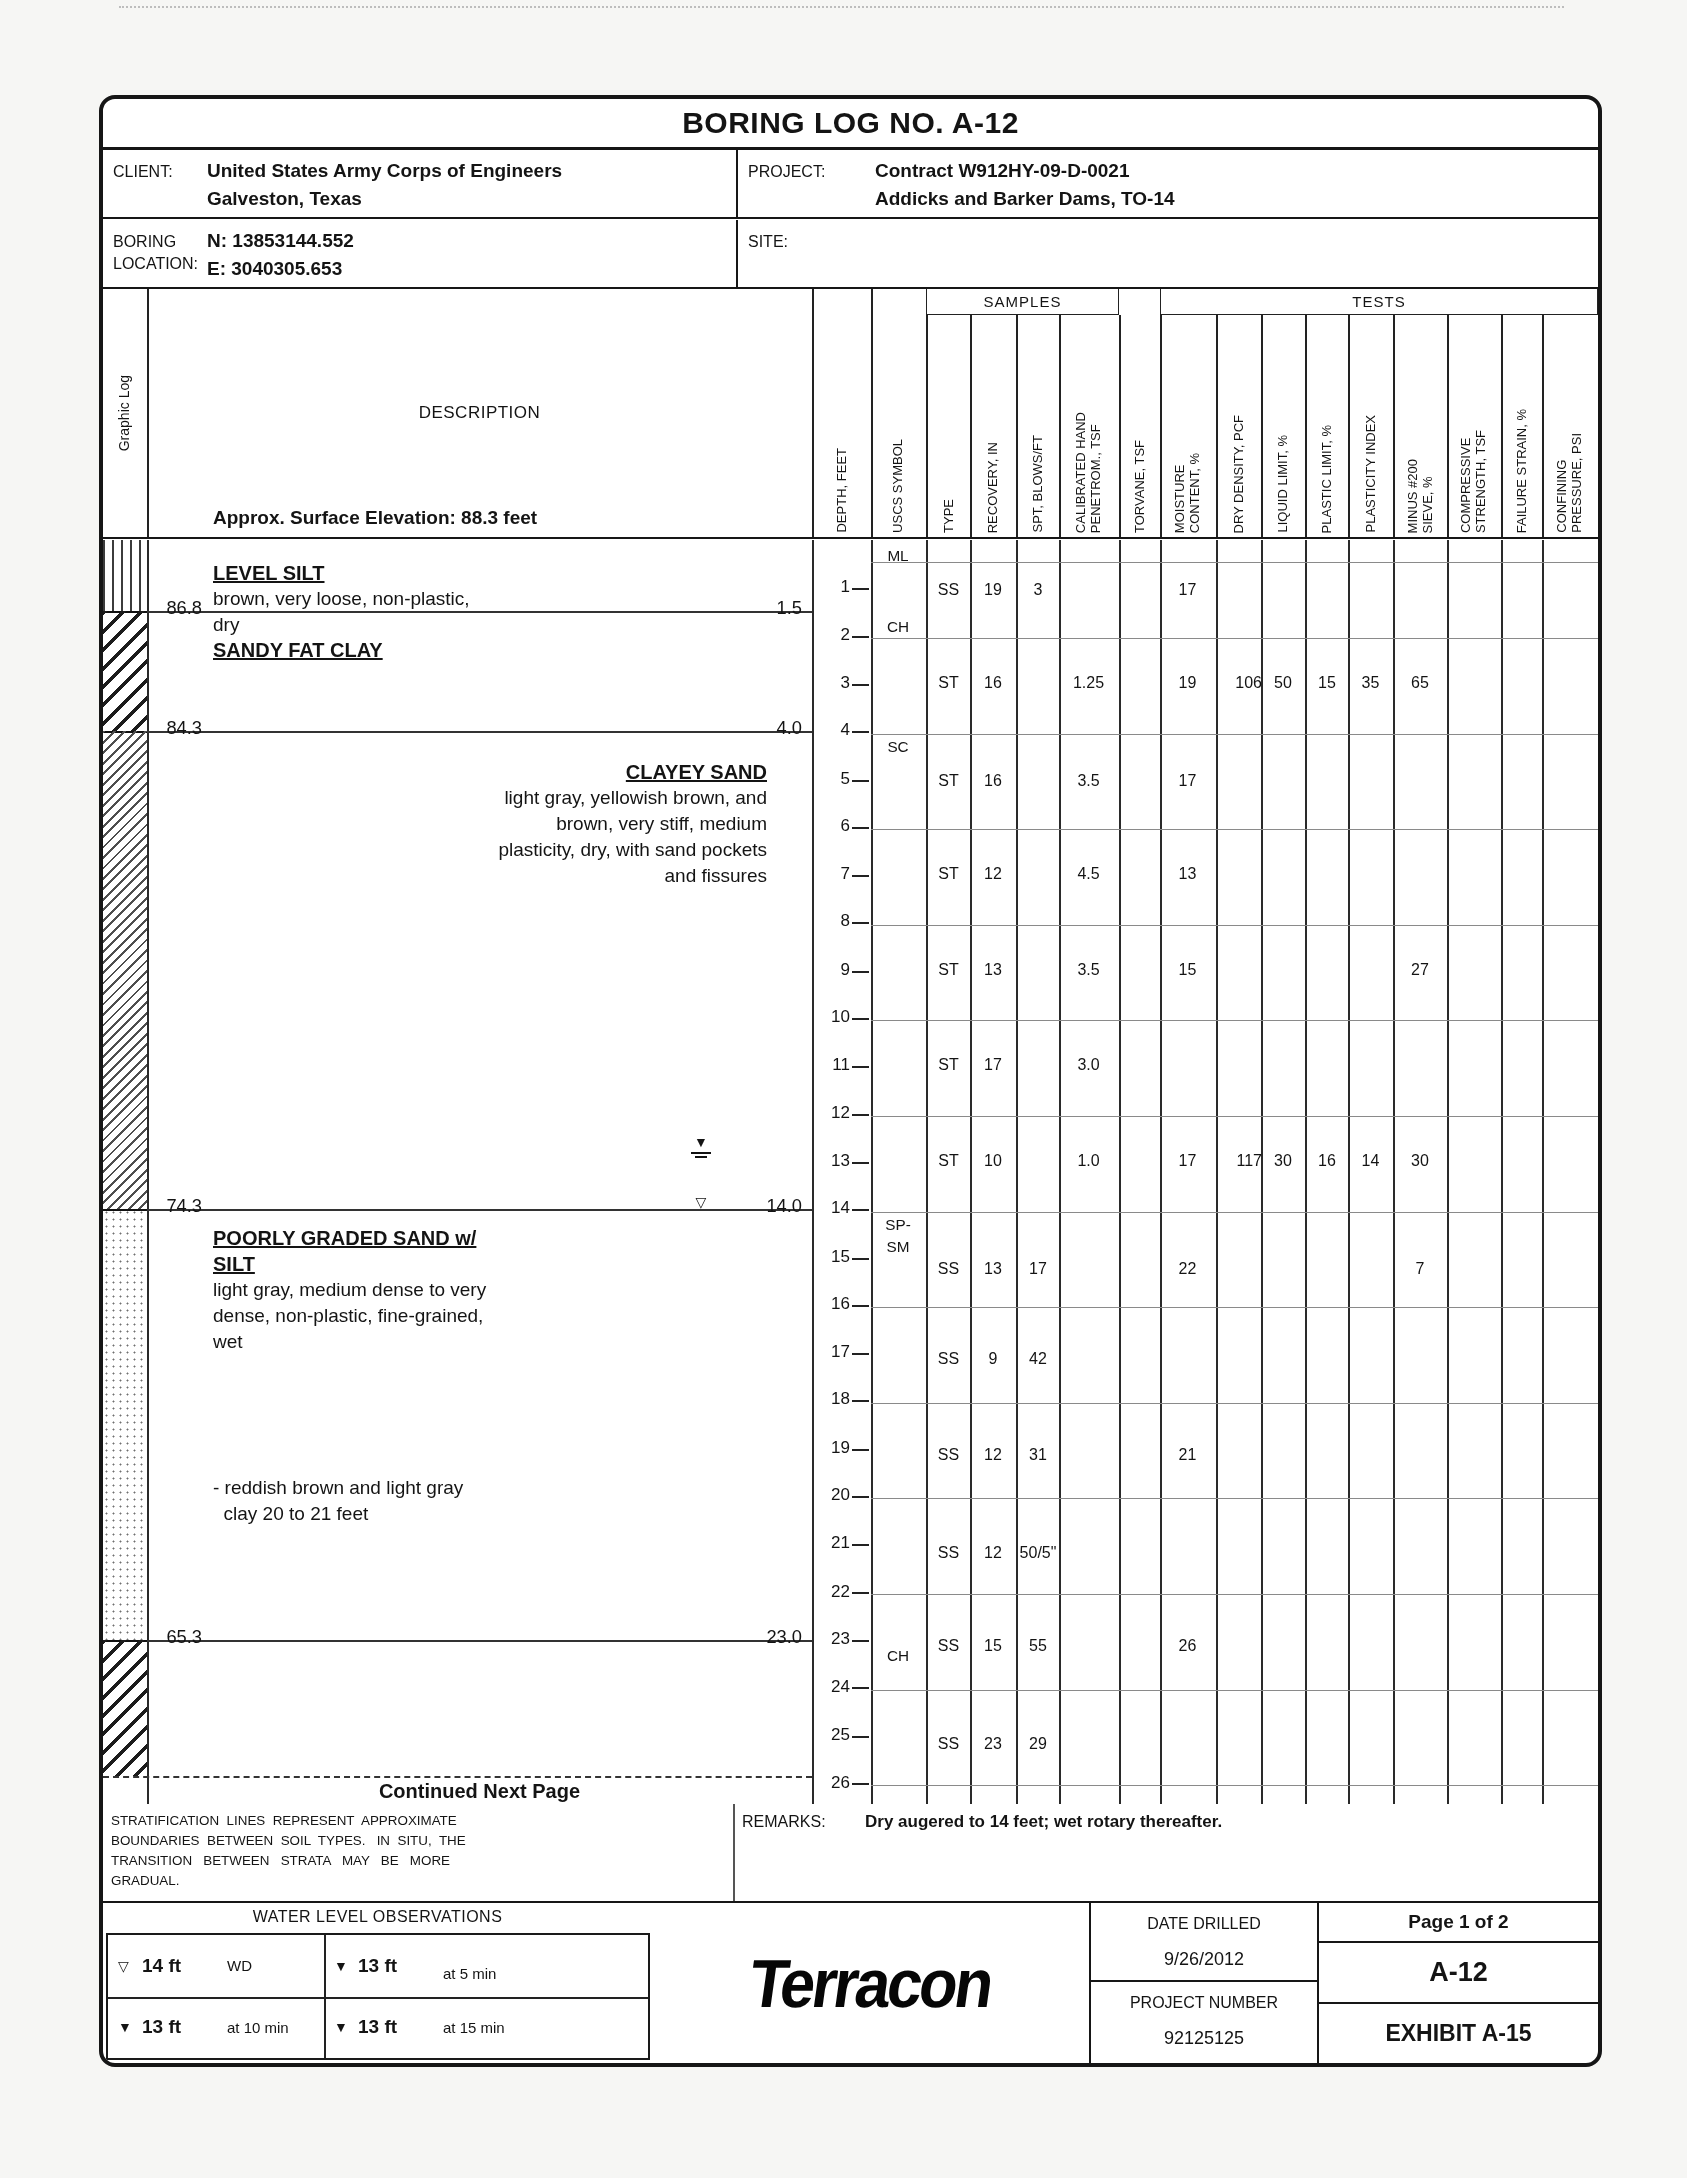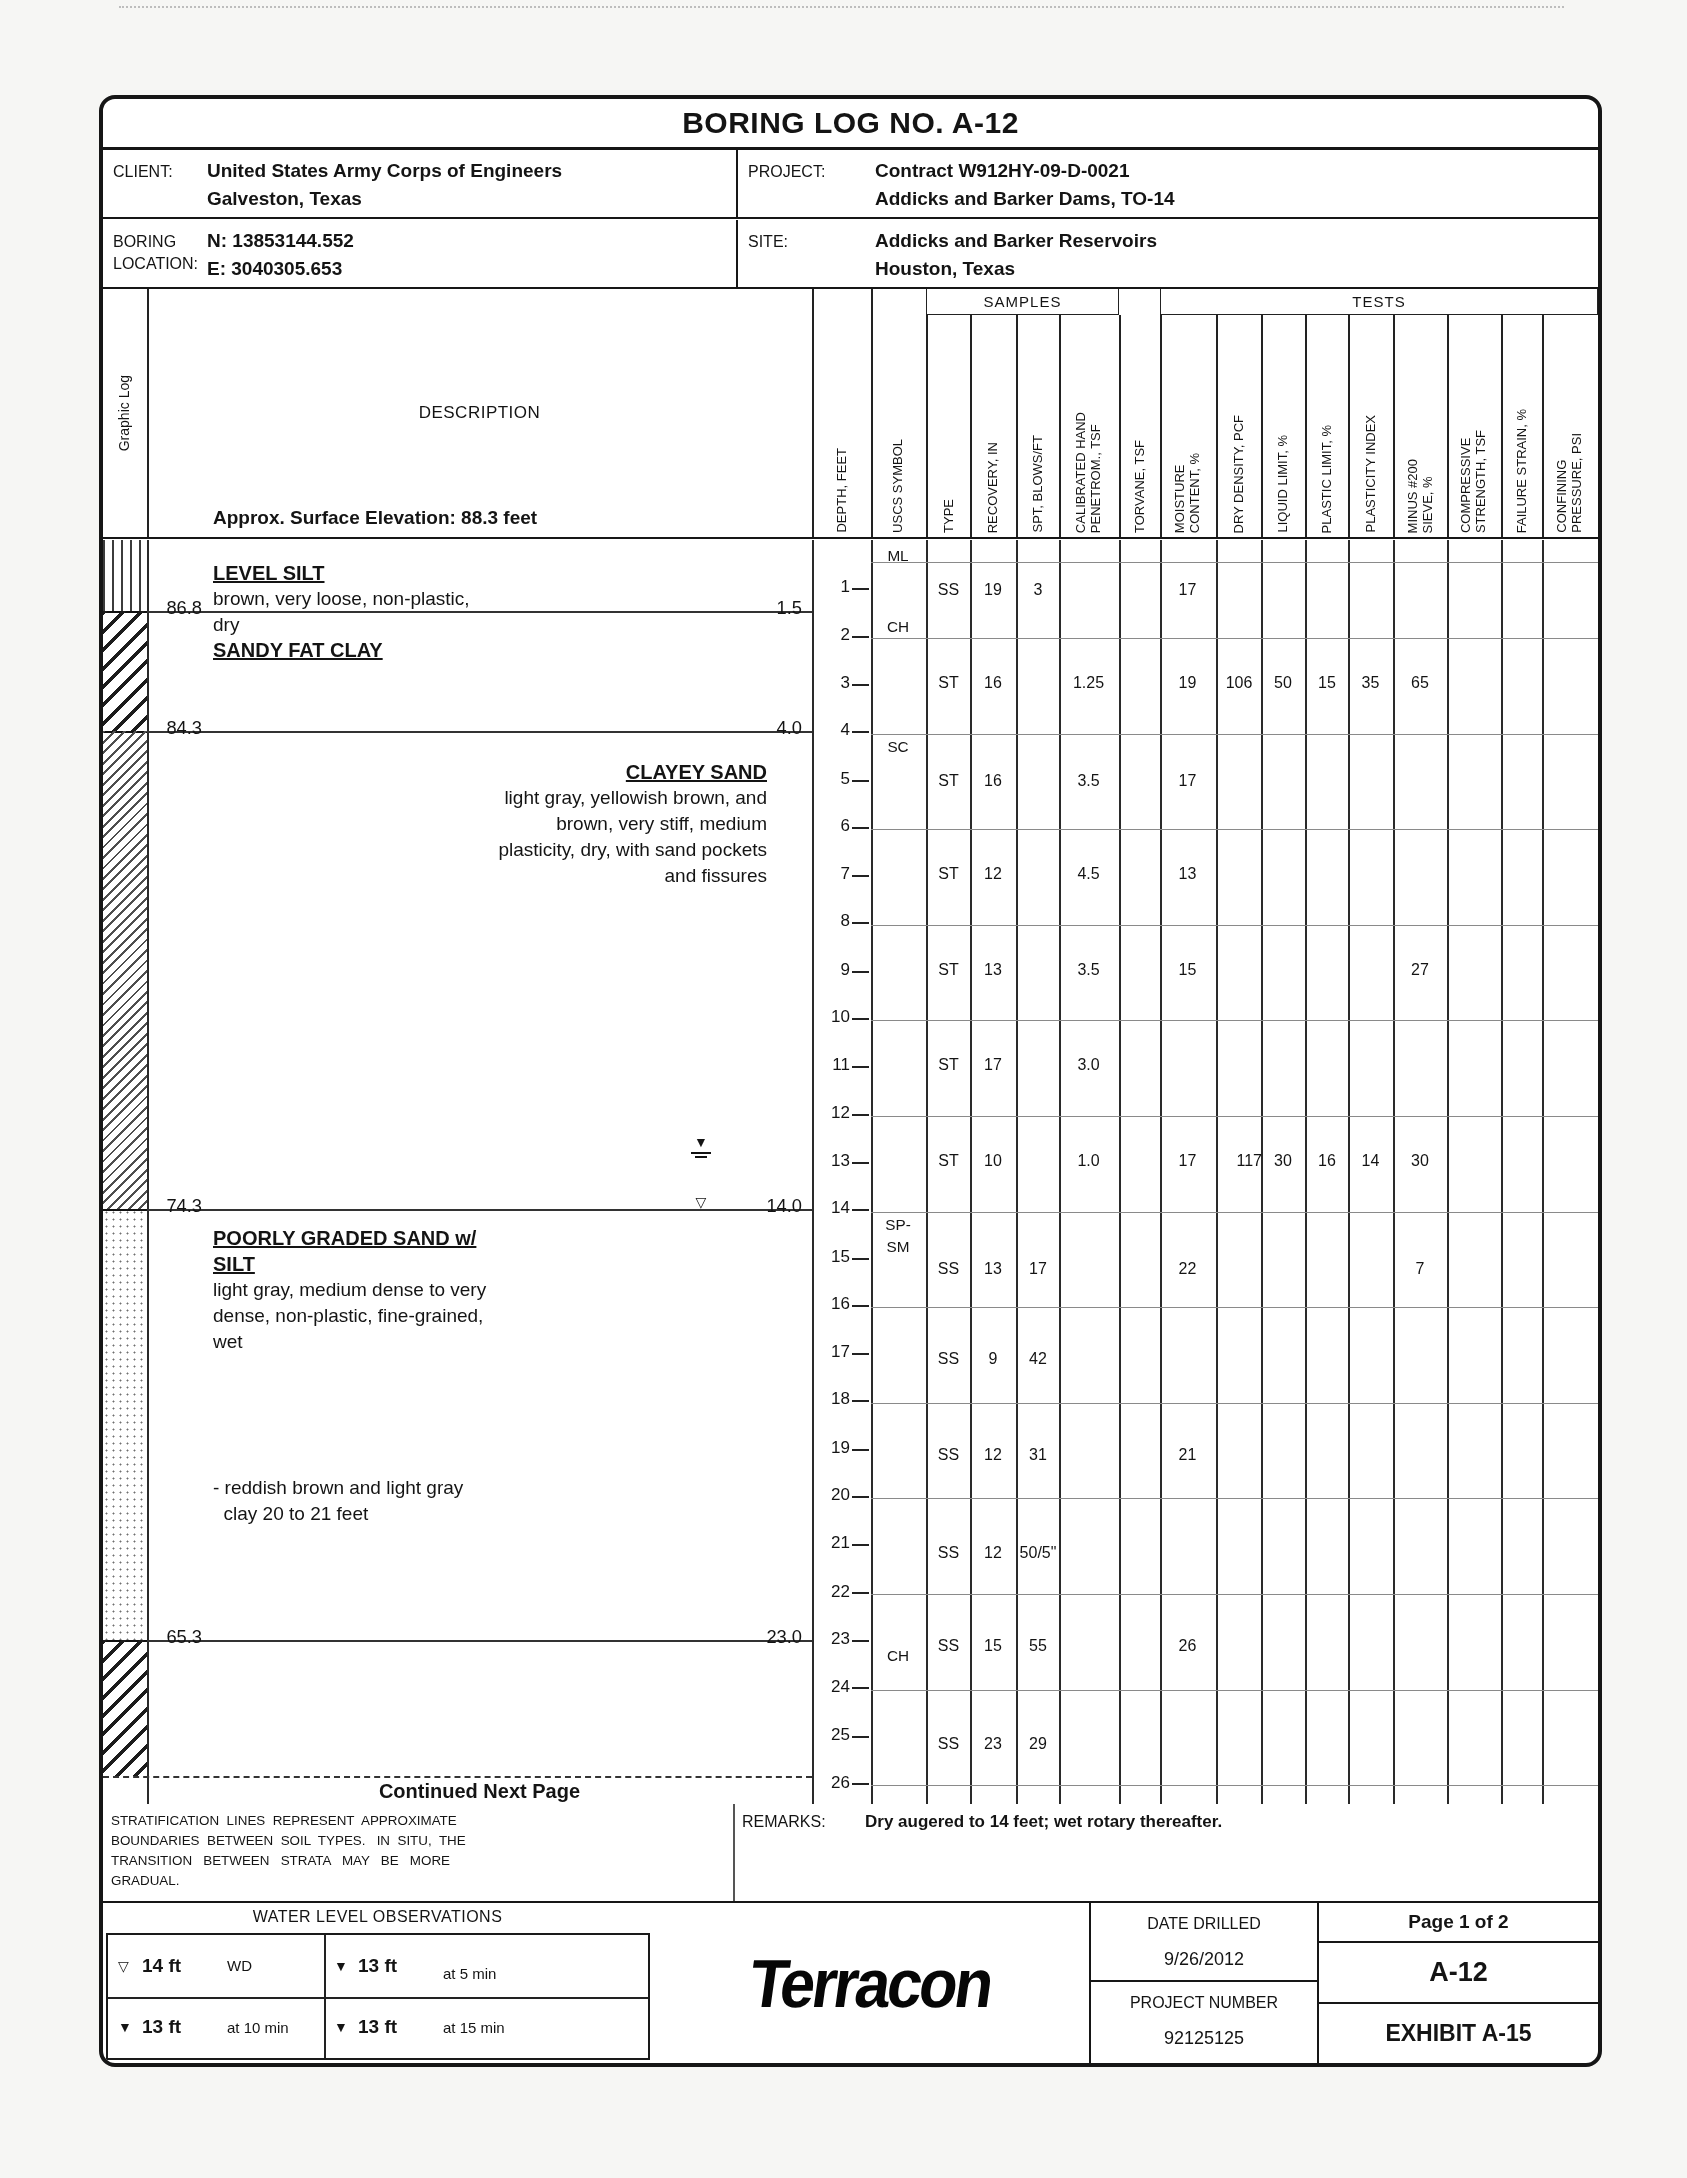--- a/index.html
+++ b/index.html
@@ -86,24 +86,20 @@
     <div class="hcell l">
       <div class="hlabel">BORING
 LOCATION:</div>
       <div class="hval">
         <div>N: 13853144.552</div>
         <div>E: 3040305.653</div>
       </div>
     </div>
     <div class="hcell r">
       <div class="hlabel">SITE:</div>
-      <div class="hval">
-        <div>Addicks and Barker Reservoirs</div>
-        <div>Houston, Texas</div>
-      </div>
     </div>
   </div>
 
   <div id="log-head">
     <div id="graphic-log-wrap">
       <div class="rot">Graphic Log</div>
     </div>
     <div id="desc-header">DESCRIPTION</div>
     <div id="surface-elev">Approx. Surface Elevation:  88.3 feet</div>
     <div id="samples-band" class="band">SAMPLES</div>
@@ -316,21 +312,21 @@
       <div style="position: absolute; left: 707px; width: 40px; top: 1233px; text-align: right; font-size: 17px;">26</div>
       <div style="position: absolute; left: 749px; width: 17px; top: 1243px; height: 1.5px; background: rgb(34, 34, 34);"></div>
       <div style="position: absolute; left: 823px; width: 45px; top: 41px; text-align: center; font-size: 16px;">SS</div>
       <div style="position: absolute; left: 867px; width: 46px; top: 41px; text-align: center; font-size: 16px;">19</div>
       <div style="position: absolute; left: 913px; width: 44px; top: 41px; text-align: center; font-size: 16px;">3</div>
       <div style="position: absolute; left: 1057px; width: 55px; top: 41px; text-align: center; font-size: 16px;">17</div>
       <div style="position: absolute; left: 823px; width: 45px; top: 134px; text-align: center; font-size: 16px;">ST</div>
       <div style="position: absolute; left: 867px; width: 46px; top: 134px; text-align: center; font-size: 16px;">16</div>
       <div style="position: absolute; left: 956px; width: 59px; top: 134px; text-align: center; font-size: 16px;">1.25</div>
       <div style="position: absolute; left: 1057px; width: 55px; top: 134px; text-align: center; font-size: 16px;">19</div>
-      <div style="position: absolute; left: 1113px; width: 46px; top: 134px; text-align: center; font-size: 16px;">106</div>
+      <div style="position: absolute; left: 1113px; width: 46px; top: 134px; text-align: right; font-size: 16px;">106</div>
       <div style="position: absolute; left: 1158px; width: 44px; top: 134px; text-align: center; font-size: 16px;">50</div>
       <div style="position: absolute; left: 1202px; width: 44px; top: 134px; text-align: center; font-size: 16px;">15</div>
       <div style="position: absolute; left: 1245px; width: 45px; top: 134px; text-align: center; font-size: 16px;">35</div>
       <div style="position: absolute; left: 1290px; width: 54px; top: 134px; text-align: center; font-size: 16px;">65</div>
       <div style="position: absolute; left: 823px; width: 45px; top: 232px; text-align: center; font-size: 16px;">ST</div>
       <div style="position: absolute; left: 867px; width: 46px; top: 232px; text-align: center; font-size: 16px;">16</div>
       <div style="position: absolute; left: 956px; width: 59px; top: 232px; text-align: center; font-size: 16px;">3.5</div>
       <div style="position: absolute; left: 1057px; width: 55px; top: 232px; text-align: center; font-size: 16px;">17</div>
       <div style="position: absolute; left: 823px; width: 45px; top: 325px; text-align: center; font-size: 16px;">ST</div>
       <div style="position: absolute; left: 867px; width: 46px; top: 325px; text-align: center; font-size: 16px;">12</div>

